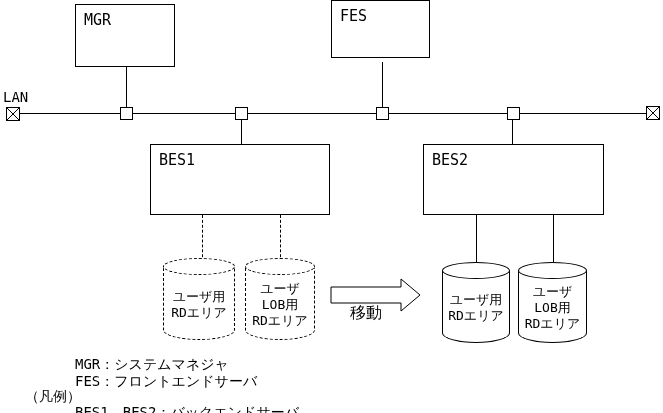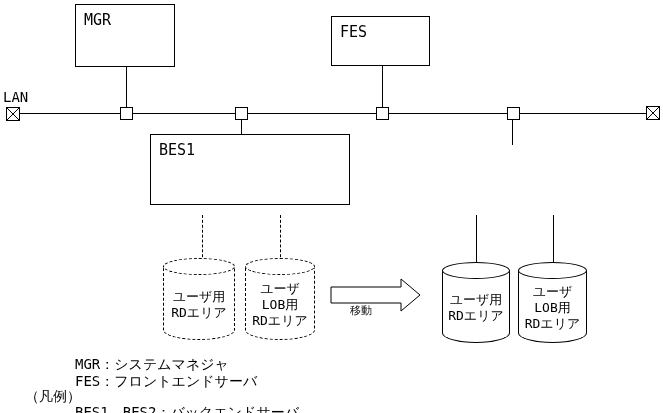--- a/index.html
+++ b/index.html
@@ -56,21 +56,21 @@
   .cyl.dashed .cyl-top, .cyl.dashed .cyl-body { border-style:dashed; }
   .cyl.dashed .cyl-body { border-top:none; }
   .cyl-text {
     position:absolute; left:0; right:0; top:16px; bottom:5px;
     display:flex; flex-direction:column;
     align-items:center; justify-content:center;
     font-size:13px; line-height:16px;
     text-align:center; white-space:nowrap;
     z-index:3;
   }
-  .arrow-label { font-size:11px; }
+  .arrow-label { font-size:16px; }
   .legend-line { position:absolute; font-size:14px; line-height:16px; white-space:nowrap; }
 </style>
 </head>
 <body>
 
 <div class="stage">
 
   <span class="abs label" style="left:3px; top:90px;text-align:right;">LAN</span>
 
   <span class="term" style="left:6px; top:107px;">
@@ -97,25 +97,28 @@
   <div class="vline" style="left:512px; top:119px; height:26px;"></div>
 
   <div class="tap" style="left:120px; top:107px;"></div>
   <div class="tap" style="left:235px; top:107px;"></div>
   <div class="tap" style="left:376px; top:107px;"></div>
   <div class="tap" style="left:507px; top:107px;"></div>
 
   <div class="box" style="left:75px; top:4px; width:100px; height:63px;">
     <span>MGR</span>
   </div>
-  <div class="box" style="left:331px; top:16px; width:99px; height:50px;">
+  <div class="box" style="left:331px; top:0; width:99px; height:58px;">
     <span>FES</span>
   </div>
-  <div class="box" style="left:150px; top:134px; width:200px; height:71px;">
+  <div class="box" style="left:150px; top:144px; width:180px; height:71px;">
     <span>BES1</span>
+  </div>
+  <div class="box" style="left:423px; top:144px; width:181px; height:71px;">
+    <span>BES2</span>
   </div>
 
   <div class="vline-dashed" style="left:202px; top:215px; height:52px;"></div>
   <div class="vline-dashed" style="left:280px; top:215px; height:52px;"></div>
   <div class="vline" style="left:476px; top:215px; height:53px;"></div>
   <div class="vline" style="left:553px; top:215px; height:53px;"></div>
 
   <div class="cyl dashed" style="left:163px; top:258px; width:72px; height:82px;">
     <div class="cyl-body"></div>
     <div class="cyl-top"></div>

